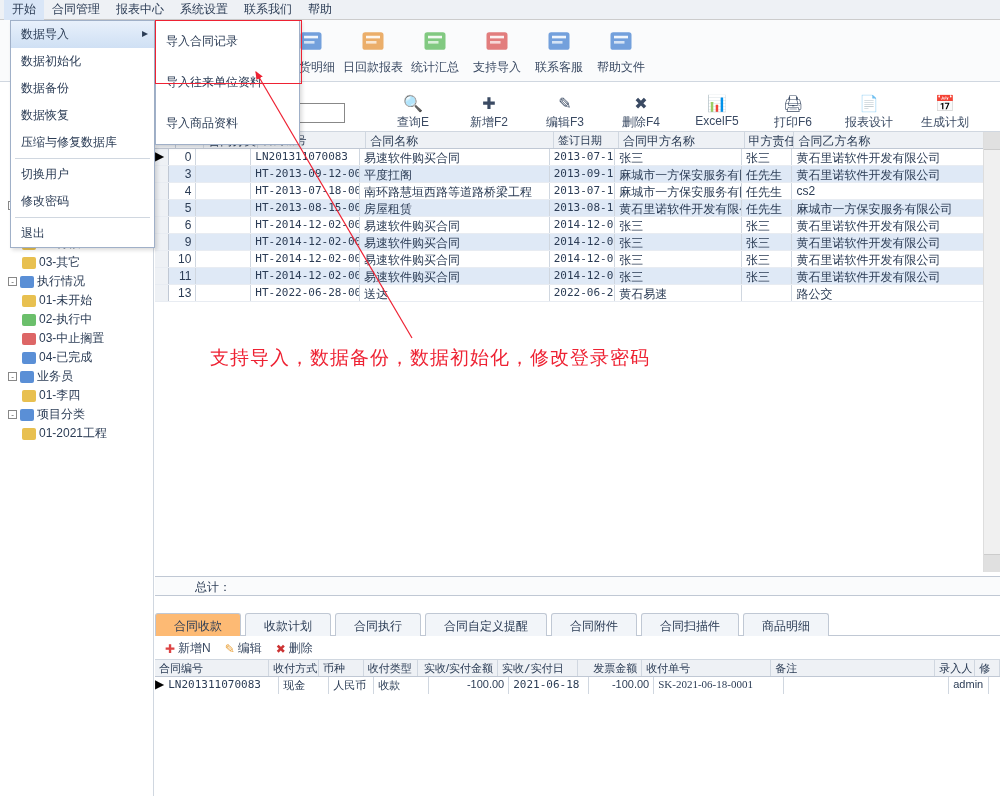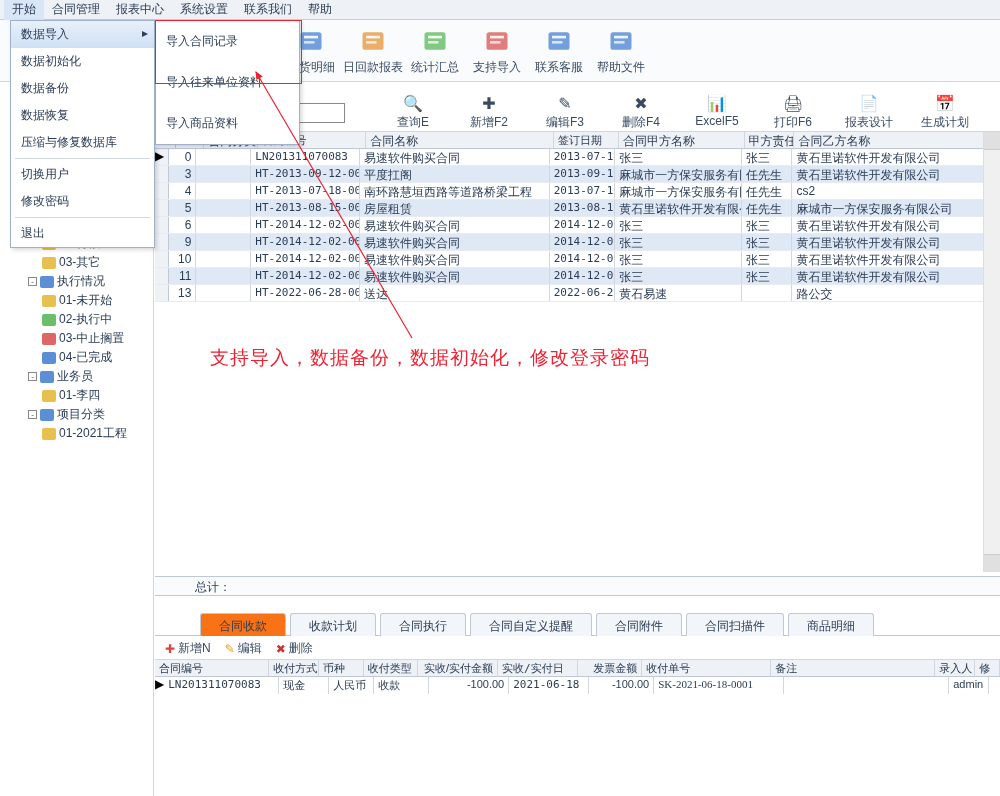--- a/index.html
+++ b/index.html
@@ -17,21 +17,21 @@
 .dropdown { position: absolute; left: 10px; top: 20px; width: 145px; background: #fff; border: 1px solid #a0b0c8; box-shadow: 2px 2px 4px rgba(0,0,0,.15); z-index: 10; }
 .dropdown .di { padding: 5px 10px; color: #2b3c55; }
 .dropdown .di.hi { background: linear-gradient(#e8f0fb,#cfe0f4); position: relative; }
 .dropdown .di.hi::after { content: "▸"; position: absolute; right: 6px; }
 .dropdown .sep { height: 1px; background: #d0d7e0; margin: 2px 4px; }
 
 .submenu { position: absolute; left: 155px; top: 20px; width: 145px; background: #fff; border: 1px solid #a0b0c8; box-shadow: 2px 2px 4px rgba(0,0,0,.15); z-index: 10; }
 .submenu .di { padding: 12px 10px; color: #2b3c55; }
 .redbox { position: absolute; left: 155px; top: 20px; width: 147px; height: 64px; border: 1px solid #e23; z-index: 11; pointer-events: none; }
 
-.tree { position: absolute; left: 0; top: 180px; width: 154px; bottom: 0; background: #fff; border-right: 1px solid #d0d7e0; overflow: hidden; color: #2b3c55; padding-left: 20px; }
+.tree { position: absolute; left: 0; top: 180px; width: 154px; bottom: 0; background: #fff; border-right: 1px solid #d0d7e0; overflow: hidden; color: #2b3c55; }
 .tree .tn { padding: 1px 0 1px 8px; white-space: nowrap; display: flex; align-items: center; gap: 3px; }
 .tree .tn.d1 { padding-left: 22px; }
 .exp { width: 9px; height: 9px; border: 1px solid #888; display: inline-flex; align-items: center; justify-content: center; font-size: 8px; line-height: 1; color: #444; background: #fff; }
 .fico { width: 14px; height: 12px; background: #5a8fd6; border-radius: 2px; display: inline-block; }
 .ficoy { width: 14px; height: 12px; background: #e8c050; border-radius: 2px; display: inline-block; }
 .ficog { width: 14px; height: 12px; background: #6bbf6b; border-radius: 2px; display: inline-block; }
 .ficor { width: 14px; height: 12px; background: #d66; border-radius: 2px; display: inline-block; }
 
 .searchbar { position: absolute; left: 155px; top: 94px; right: 0; height: 38px; border-bottom: 1px solid #d0d7e0; display: flex; align-items: center; padding-left: 6px; gap: 6px; }
 .searchbar .ddbtn { width: 16px; height: 16px; border: 1px solid #888; display: flex; align-items: center; justify-content: center; font-size: 9px; }
@@ -47,21 +47,21 @@
 .grid .rh { width: 15px; background: #eef1f5; border-right: 1px solid #c0c8d4; }
 .cw-id{width:30px;text-align:right}.cw-cat{width:60px}.cw-no{width:120px;font-family:monospace;font-size:11px}.cw-name{width:210px}.cw-date{width:72px;font-family:monospace;font-size:11px}.cw-pa{width:140px}.cw-pr{width:55px}.cw-pb{width:230px}
 
 .annot { position: absolute; left: 210px; top: 345px; color: #e23; font-size: 19px; letter-spacing: 1px; z-index: 5; }
 .arrow { position: absolute; left: 252px; top: 68px; z-index: 12; pointer-events: none; }
 
 .totals { position: absolute; left: 155px; top: 576px; right: 0; height: 20px; border-top: 1px solid #c0c8d4; border-bottom: 1px solid #c0c8d4; background: #fafbfc; padding-left: 40px; color: #2b3c55; line-height: 20px; }
 
 .tabs { position: absolute; left: 155px; top: 612px; right: 0; height: 24px; display: flex; border-bottom: 1px solid #c0c8d4; }
 .tab { padding: 4px 18px; border: 1px solid #c0c8d4; border-bottom: none; margin-right: 4px; background: #f2f5f9; color: #2b3c55; border-radius: 3px 3px 0 0; position: relative; top: 1px; }
-.tab.act { background: #f97316; margin-left: 45px; }
+.tab.act { background: #fdba74; }
 
 .subbar { position: absolute; left: 155px; top: 638px; right: 0; height: 22px; border-bottom: 1px solid #d0d7e0; display: flex; align-items: center; gap: 14px; padding-left: 10px; color: #3a4a63; }
 .subbar .b { display: flex; align-items: center; gap: 3px; }
 .plus{color:#d44}.pen{color:#e89b2e}.del{color:#c33}
 
 .grid2 { position: absolute; left: 155px; top: 660px; right: 0; height: 50px; }
 .grid2 .hdr { display: flex; height: 17px; background: #eef1f5; border-bottom: 1px solid #c0c8d4; }
 .grid2 .hdr .c, .grid2 .row .c { border-right: 1px solid #d0d7e0; padding: 1px 4px; color: #2b3c55; overflow: hidden; white-space: nowrap; font-size: 11px; }
 .grid2 .row { display: flex; height: 17px; }
 .g2-no{width:115px;font-family:monospace}.g2-m{width:50px}.g2-cur{width:45px}.g2-ty{width:55px}.g2-amt{width:80px;text-align:right}.g2-dt{width:80px;font-family:monospace}.g2-inv{width:65px;text-align:right}.g2-sn{width:130px;font-family:Liberation Serif, serif}.g2-memo{width:165px}.g2-usr{width:40px}.g2-mod{width:25px}

